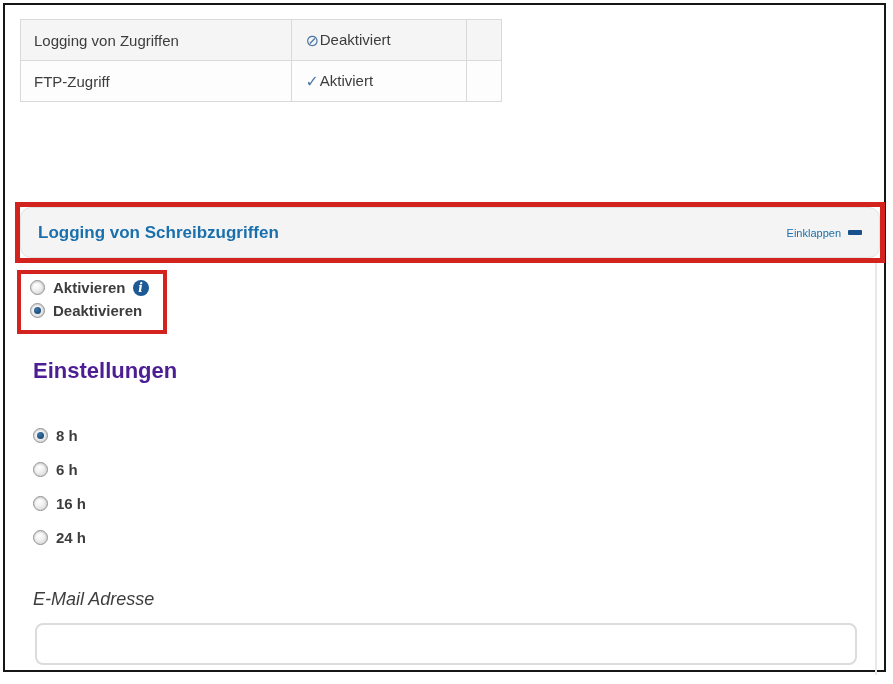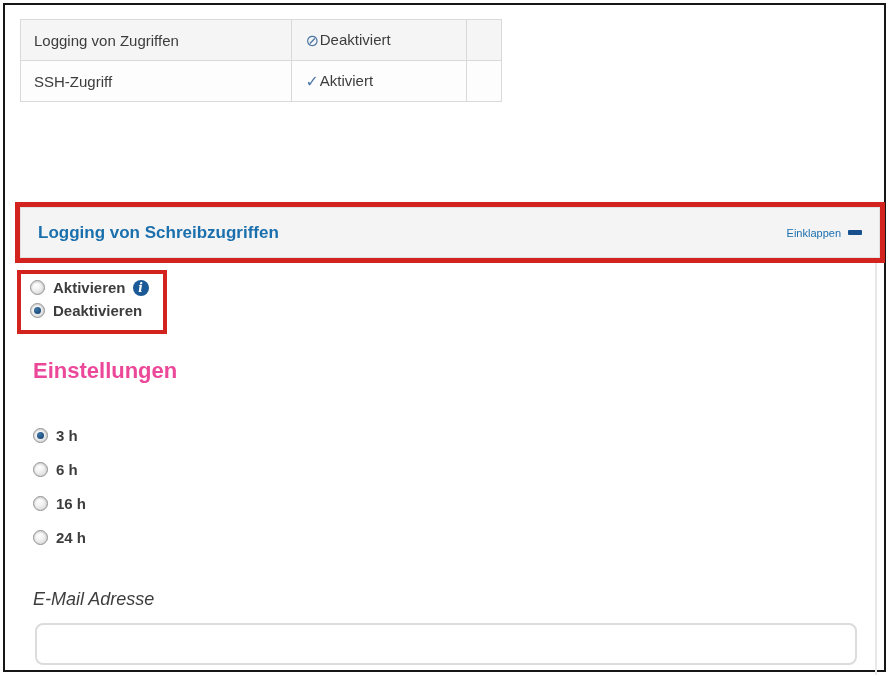--- a/index.html
+++ b/index.html
@@ -22,21 +22,21 @@
   .sicon { display:inline-block; color:#4d77a5; font-family:"DejaVu Sans", sans-serif;
            font-size:16px; vertical-align:-1px; margin-right:1px; }
 
   
   .annot { position:absolute; border-style:solid; border-color:#d2231e; background:transparent; }
   .annot-header { left:10px; top:197px; width:870px; height:61px; border-width:5px; }
   .annot-toggle { left:12px; top:265px; width:150px; height:64px; border-width:4px; }
 
   
   .section-header { width:100%; height:100%; background:#f4f4f4; border:1px solid #e2e2e2;
-                    border-radius:0; display:flex; align-items:center;
+                    border-radius:11px; display:flex; align-items:center;
                     justify-content:space-between; padding:0 17px; }
   .section-title { font-size:17px; font-weight:bold; color:#1a6fad; }
   .collapse-btn { font-size:11px; color:#1a6fad; cursor:pointer; display:flex; align-items:center; }
   .minus-icon { display:inline-block; width:14px; height:5px; background:#17508c;
                 border-radius:1px; margin-left:7px; }
 
   
   .radio-row { display:flex; align-items:center; margin-bottom:0; }
   .radio { width:15px; height:15px; border-radius:50%; flex:0 0 15px;
            border:1px solid #919191;
@@ -48,21 +48,21 @@
 
   .toggle-group { position:absolute; left:25px; top:274px; }
   .toggle-group .radio-row + .radio-row { margin-top:6px; }
 
   .info-icon { display:inline-block; width:16px; height:16px; border-radius:50%;
                background:#1b5a96; color:#ffffff; margin-left:7px; text-align:center;
                font:italic bold 12px/16px "DejaVu Serif", serif; }
   .info-icon::after { content:"i"; }
 
   
-  .heading { position:absolute; left:28px; top:353px; font-size:22px; font-weight:bold; color:#ec4899; }
+  .heading { position:absolute; left:28px; top:353px; font-size:22px; font-weight:bold; color:#4c1d95; }
   .interval-label { position:absolute; left:28px; top:398px; font-size:15px; }
   .interval-group { position:absolute; left:28px; top:422px; }
   .interval-group .radio-row + .radio-row { margin-top:17px; }
 
   
   .email-label { position:absolute; left:28px; top:584px; font-size:18px;font-style:italic; }
   .email-input { position:absolute; left:30px; top:618px; width:822px; height:42px;
                  border:2px solid #dcdcdc; border-radius:8px; background:#ffffff;
                  font-size:15px; padding:0 12px; outline:none; }
 
@@ -74,21 +74,21 @@
 <div class="frame">
 
   <table class="status-table">
     <tbody>
         <tr>
       <td class="col-label">Logging von Zugriffen</td>
       <td class="col-status"><span class="sicon">⊘</span><span>Deaktiviert</span></td>
       <td class="col-extra"></td>
     </tr>
     <tr>
-      <td class="col-label">SSH-Zugriff</td>
+      <td class="col-label">FTP-Zugriff</td>
       <td class="col-status"><span class="sicon">✓</span><span>Aktiviert</span></td>
       <td class="col-extra"></td>
     </tr>
   </tbody>
     </table>
 
   <div class="annot annot-header">
     <div class="section-header">
       <span class="section-title">Logging von Schreibzugriffen</span>
       <span class="collapse-btn">
@@ -110,21 +110,21 @@
       <span class="radio checked"></span>
       <span class="radio-label">Deaktivieren</span>
     </div>
   </div>
 
   <div class="heading">Einstellungen</div>
 
   <div class="interval-group">
     <div class="radio-row">
       <span class="radio checked"></span>
-      <span class="radio-label">3 h</span>
+      <span class="radio-label">8 h</span>
     </div>
     <div class="radio-row">
       <span class="radio"></span>
       <span class="radio-label">6 h</span>
     </div>
     <div class="radio-row">
       <span class="radio"></span>
       <span class="radio-label">16 h</span>
     </div>
     <div class="radio-row">

